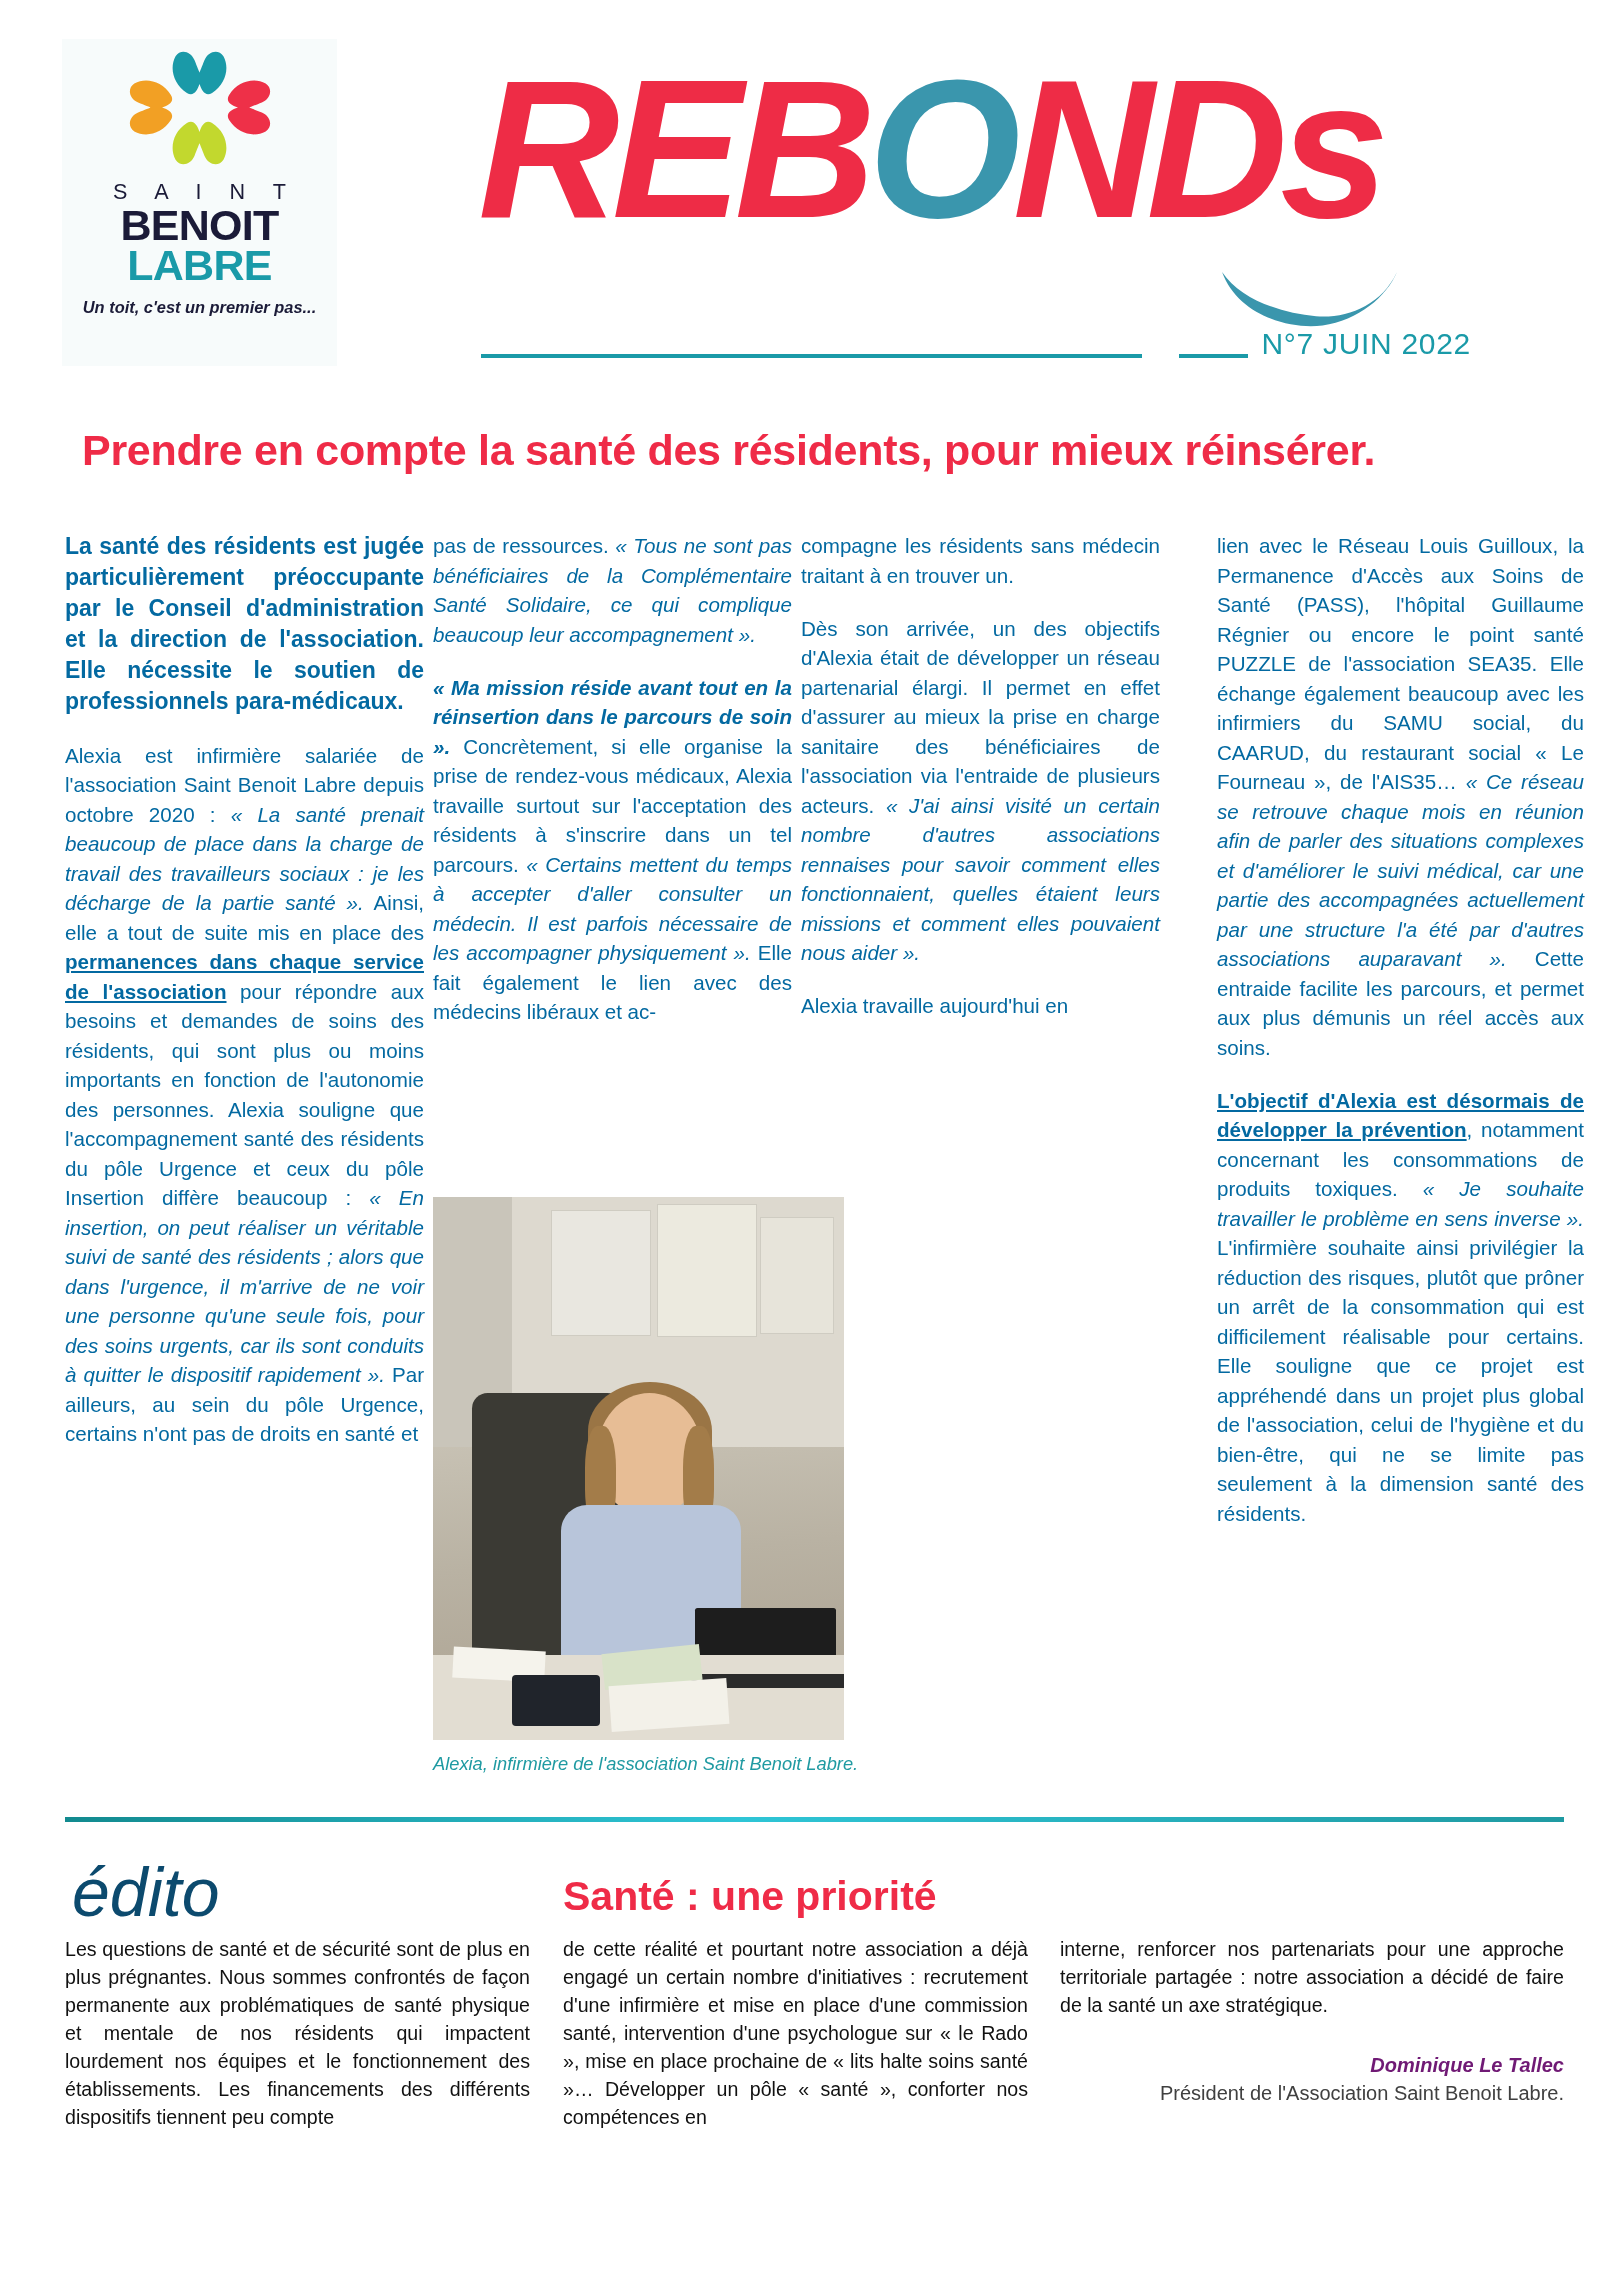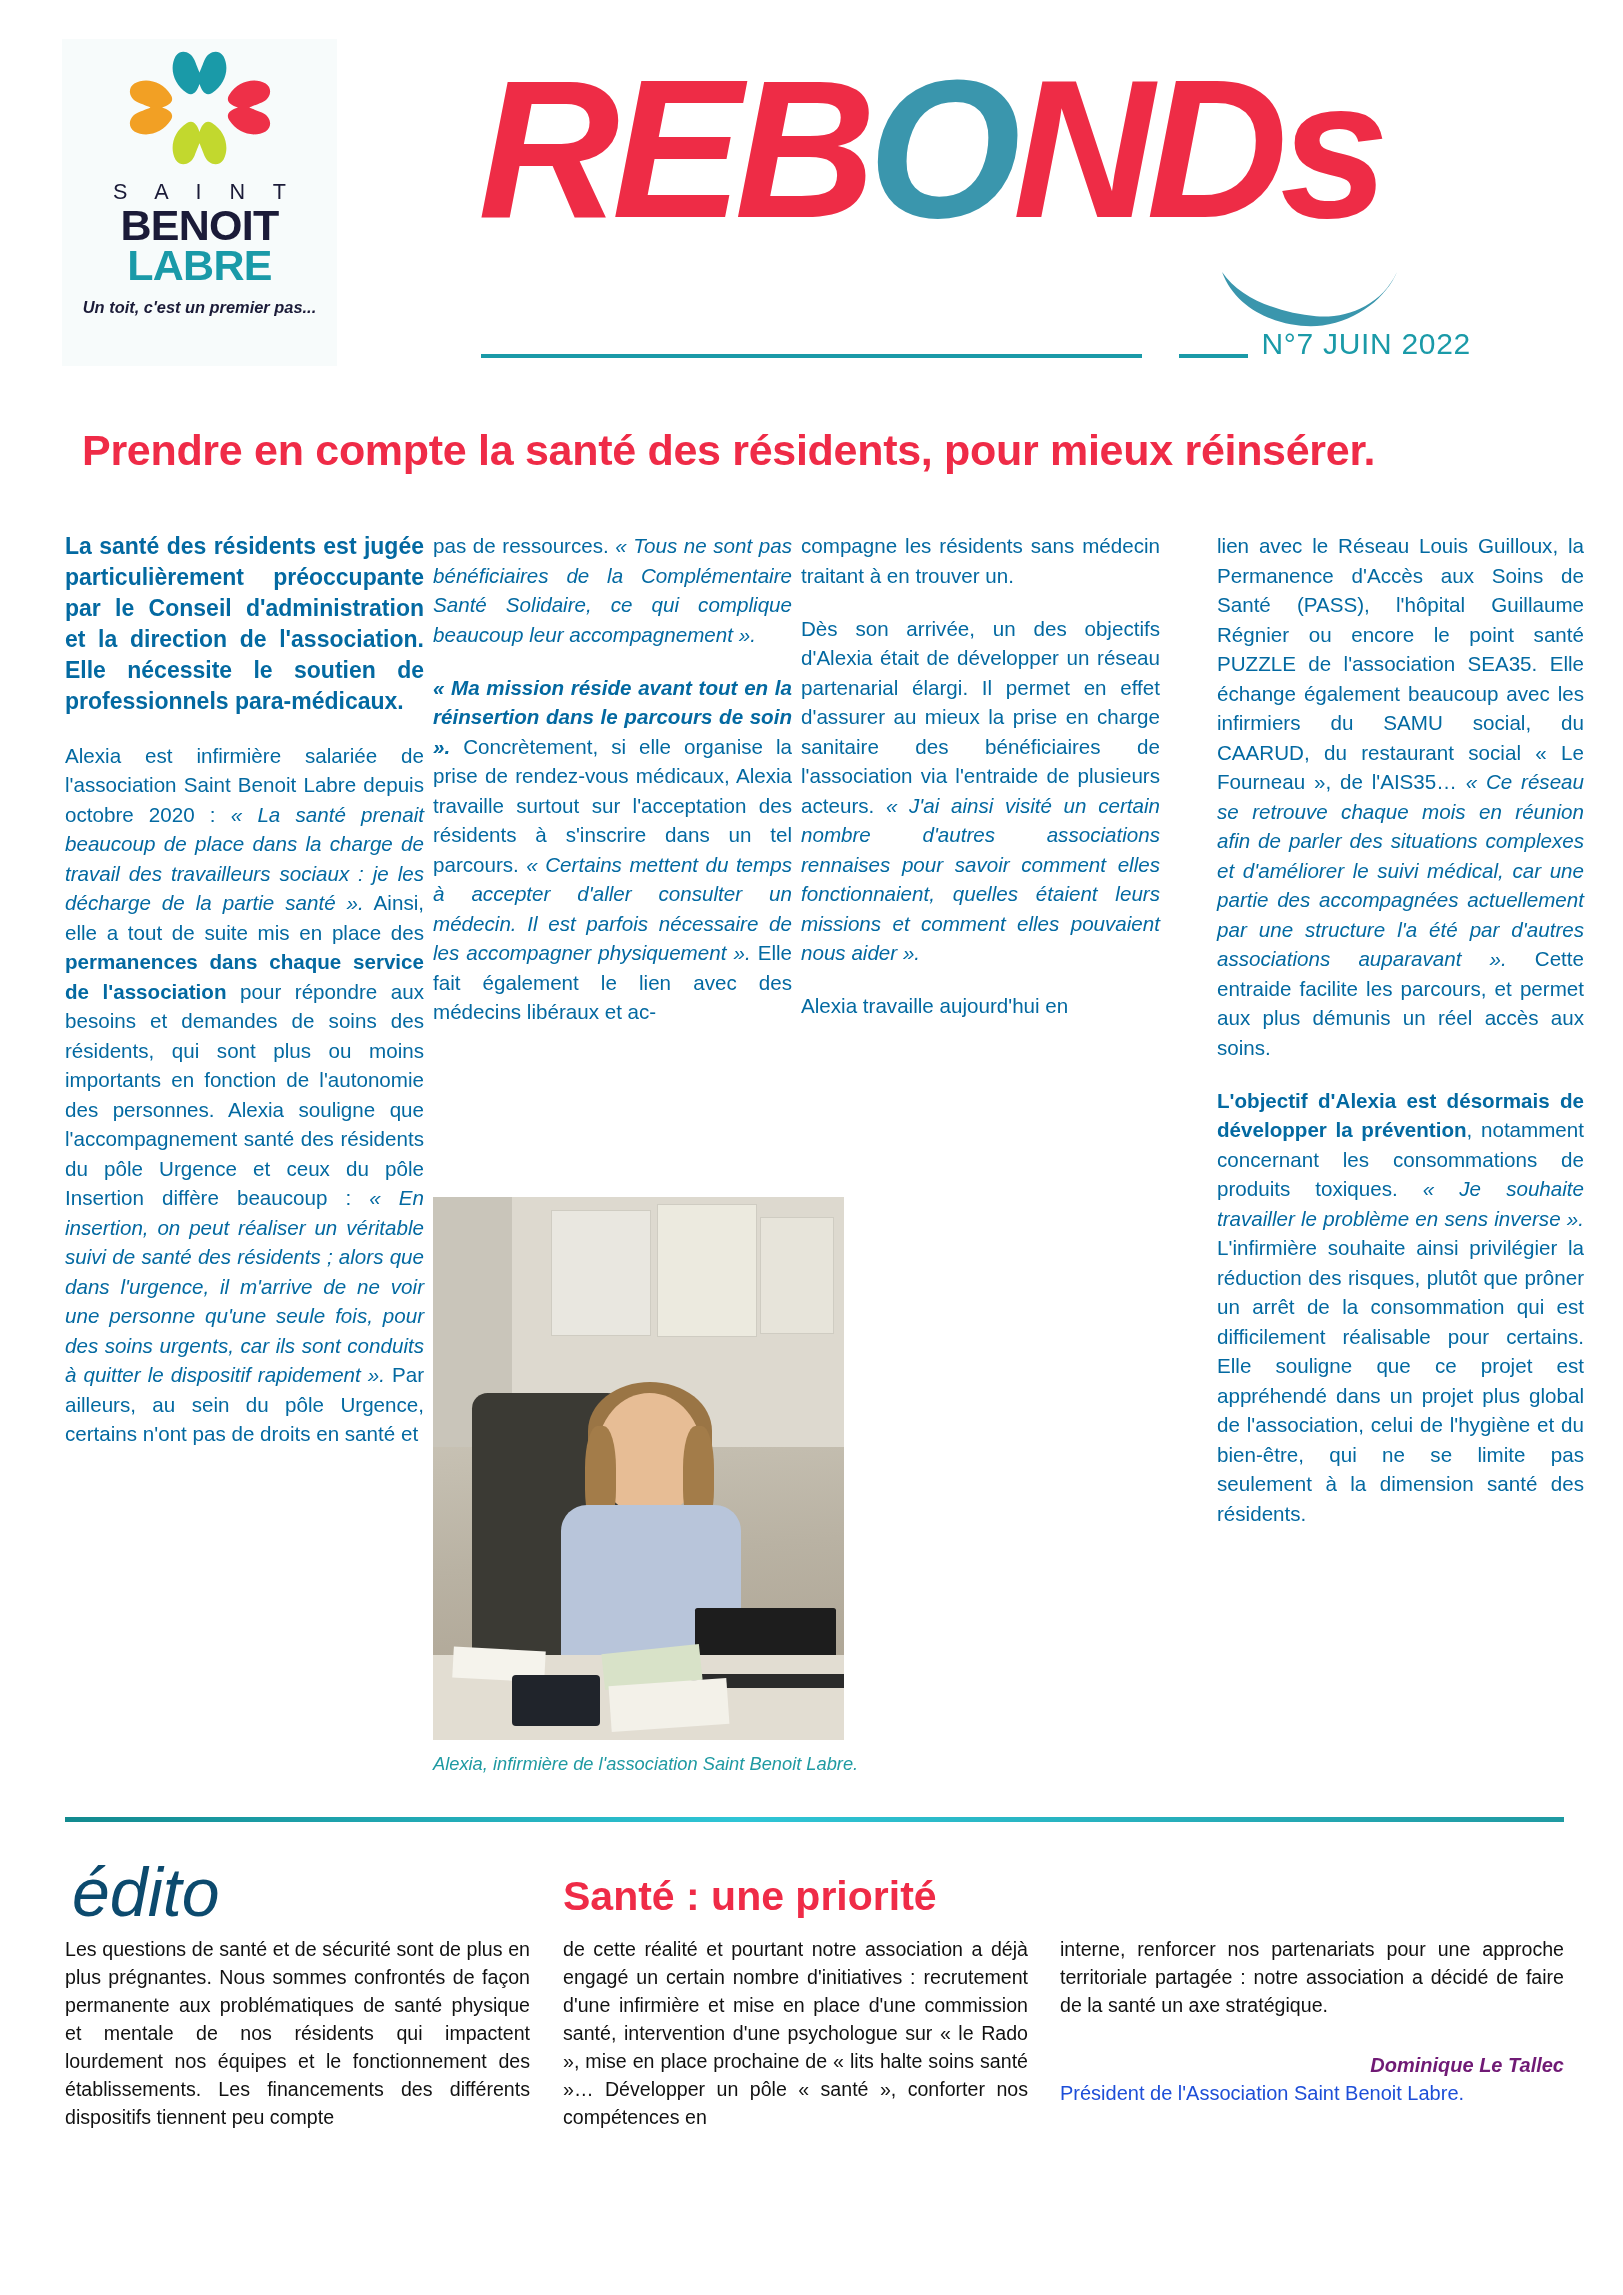--- a/index.html
+++ b/index.html
@@ -53,21 +53,21 @@
   .cols{position:absolute;left:65px;top:507px;width:1499px;height:1283px;}
   .col{position:absolute;top:0;width:359px;font-size:20.6px;line-height:29.5px;color:#0369a1;
     text-align:justify;margin-top:24px;}
   .c1{left:0;}
   .c2{left:368px;}
   .c3{left:736px;}
   .c4{left:1152px;width:367px;}
   .col p{margin:0 0 23.6px 0;}
   .lead{font-weight:700;font-size:23px;line-height:31px;text-align:justify;}
   em{font-style:italic;}
-  strong{font-weight:700;}
+  strong{font-weight:700;text-decoration:underline;}
   .bq{font-weight:700;font-style:italic;}
 
   
   .photo{position:absolute;left:433px;top:1197px;width:411px;height:543px;
     background:linear-gradient(175deg,#d9d7cd 0%,#cfcabd 30%,#b9b2a3 65%,#a99f8e 100%);
     overflow:hidden;}
   .ph-wall{position:absolute;left:0;top:0;width:100%;height:46%;background:#ddd9cf;}
   .ph-paper1{position:absolute;left:118px;top:13px;width:98px;height:124px;background:#e9e7e0;border:1.3px solid #cfccc2;}
   .ph-paper2{position:absolute;left:224px;top:6.5px;width:98px;height:131px;background:#eceadf;border:1.3px solid #cfccc2;}
   .ph-paper3{position:absolute;left:327px;top:19.6px;width:72px;height:115px;background:#e7e4da;border:1.3px solid #cfccc2;}
@@ -100,21 +100,21 @@
     font-style:italic;font-weight:400;}
   .sante-title{position:absolute;left:563px;top:1873px;font-size:41px;color:#ef2b47;
     font-weight:700;}
 
   .ecols{position:absolute;left:65px;top:1935px;width:1499px;height:314px;}
   .ecol{position:absolute;top:0;width:465px;font-size:19.6px;line-height:28px;color:#111;text-align:justify;}
   .e1{left:0;}
   .e2{left:498px;}
   .e3{left:995px;width:504px;}
   .sig-name{margin-top:32px;text-align:right;font-weight:700;font-style:italic;color:#701a75;font-size:20px;}
-  .sig-role{color:#1d4ed8;font-size:20px;line-height:28px;}
+  .sig-role{text-align:right;color:#404040;font-size:20px;line-height:28px;}
 </style>
 </head>
 <body>
 
 <div class="page">
 
   <div class="masthead">
 
     <div class="logo-box">
       <div class="logo-mark">

